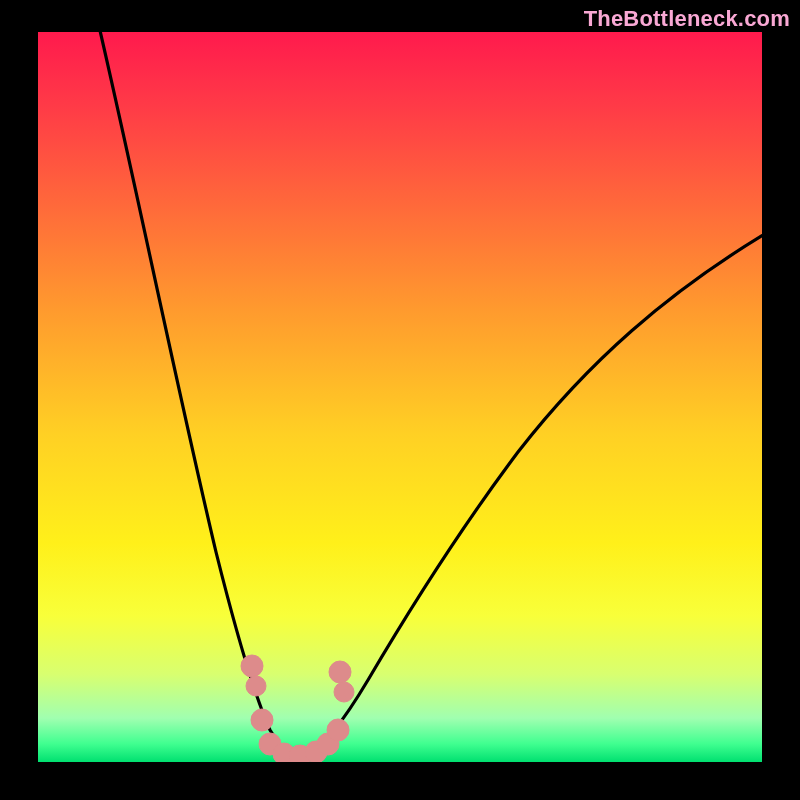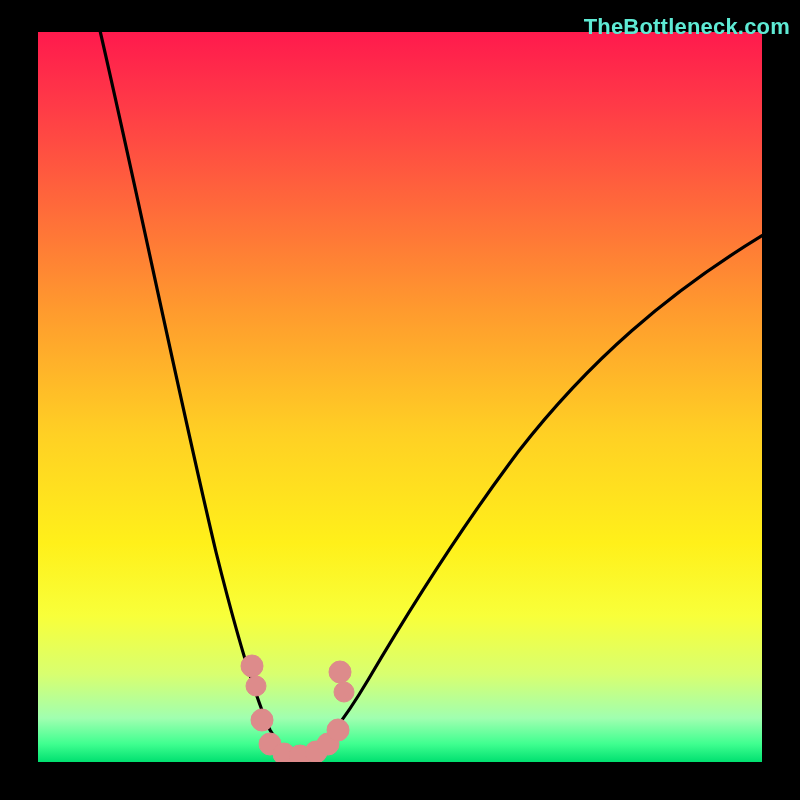--- a/index.html
+++ b/index.html
@@ -44,26 +44,26 @@
     );
   }
   svg.curve {
     position: absolute;
     inset: 0;
     width: 100%;
     height: 100%;
   }
   .watermark {
     position: absolute;
-    top: 14px;
+    top: 6px;
     right: 10px;
     font-family: Arial, Helvetica, sans-serif;
     font-size: 22px;
     font-weight: bold;
-    color: #5eead4;
+    color: #f9a8d4;
     letter-spacing: 0.2px;
   }
 </style>
 </head>
 <body>
 
 <div class="frame">
 
   <div class="plot-area">
     <div class="gradient"></div>

